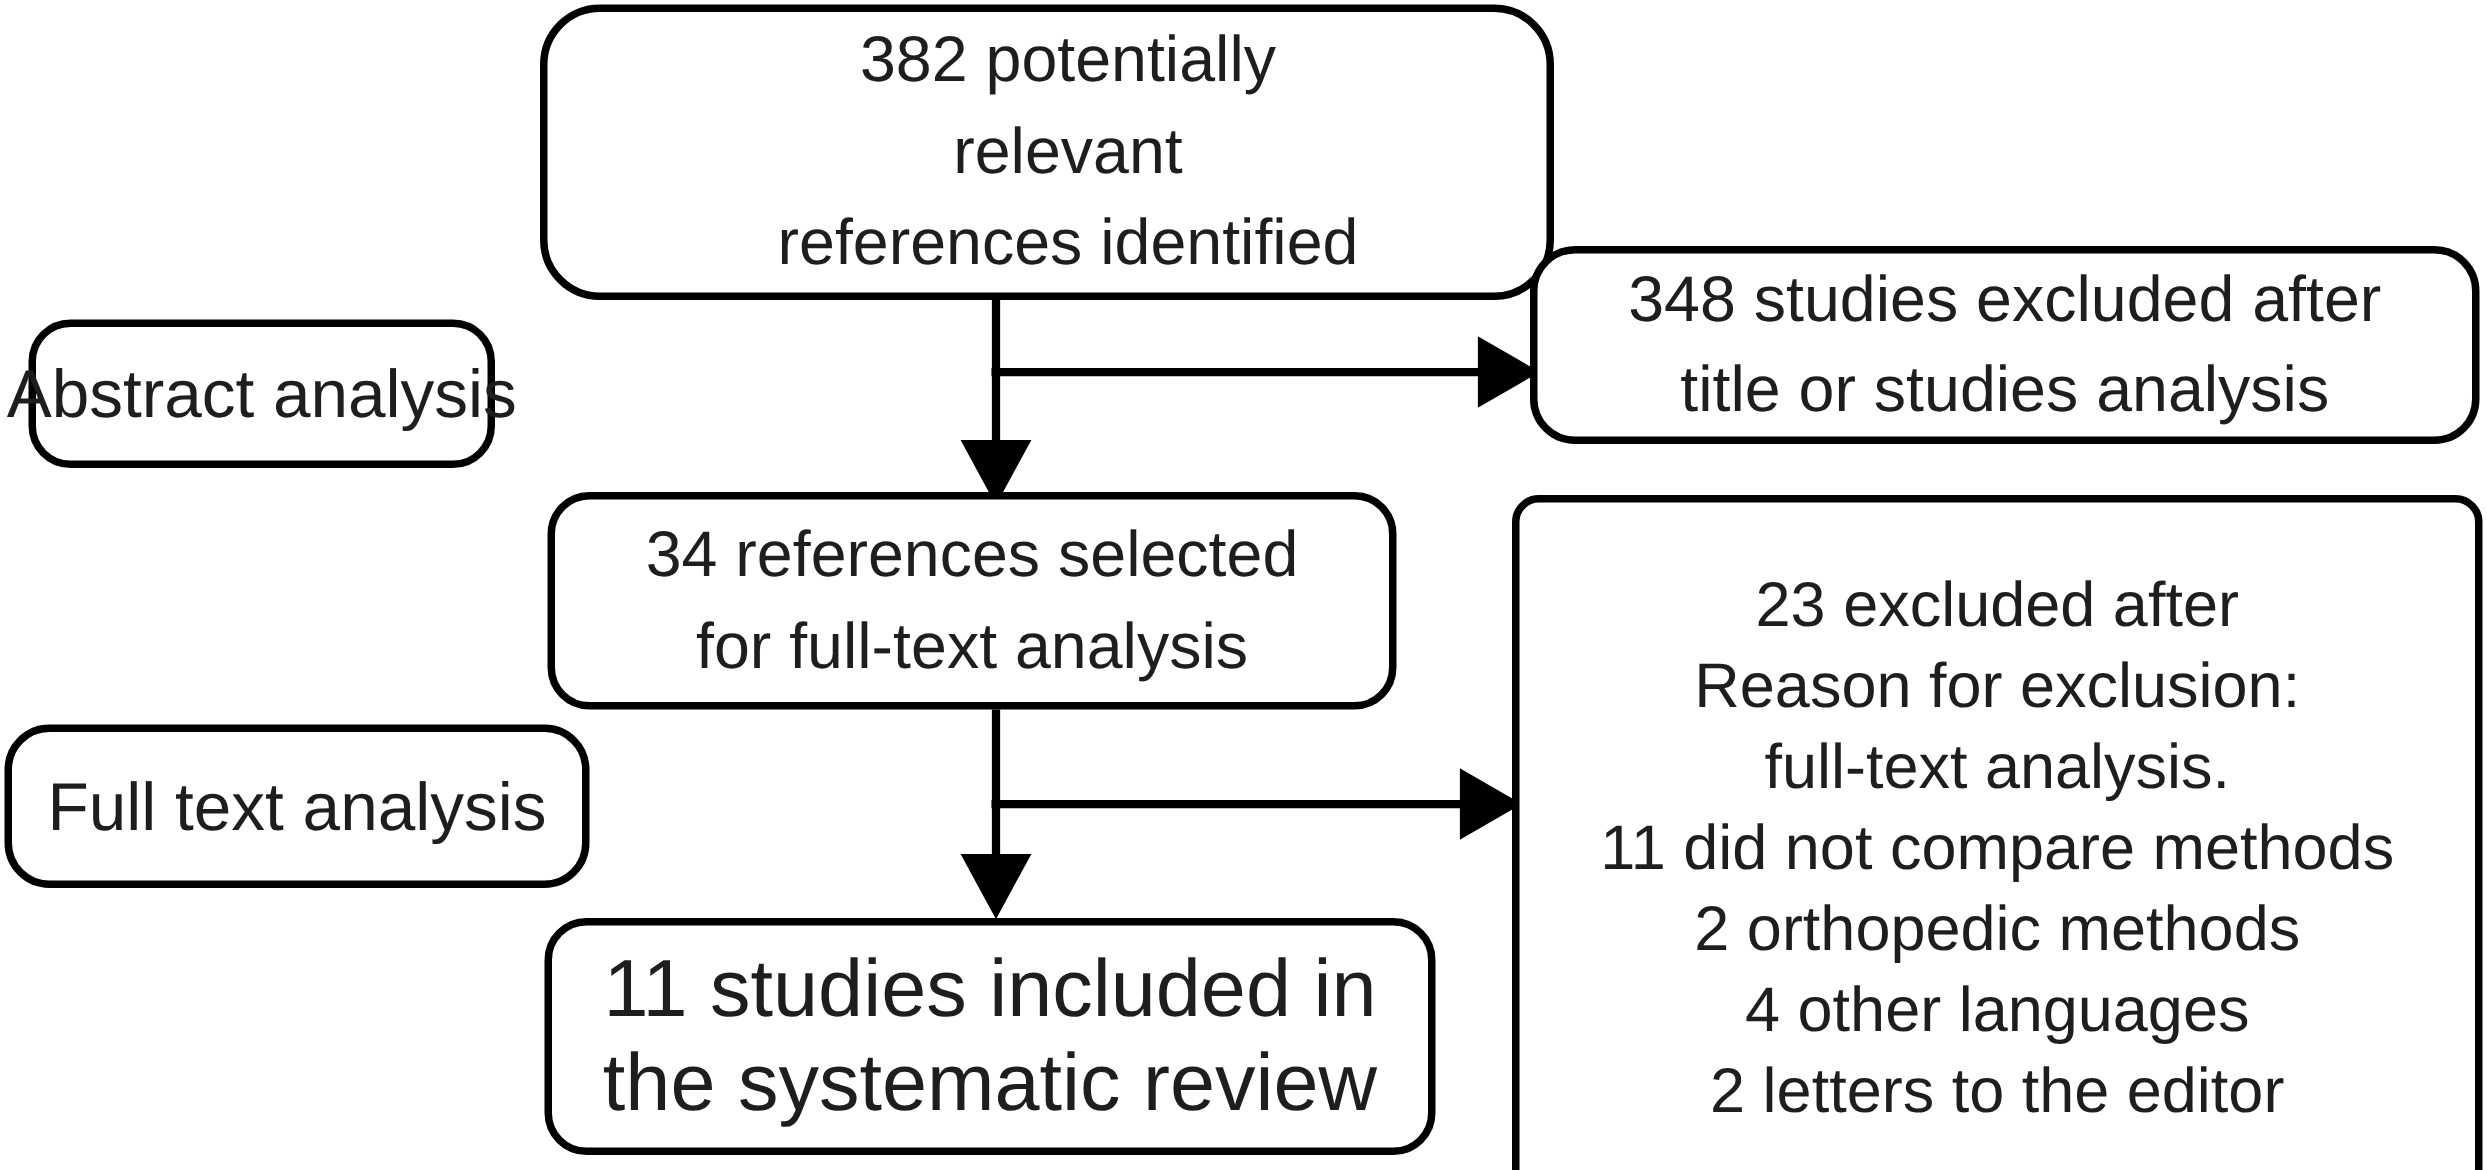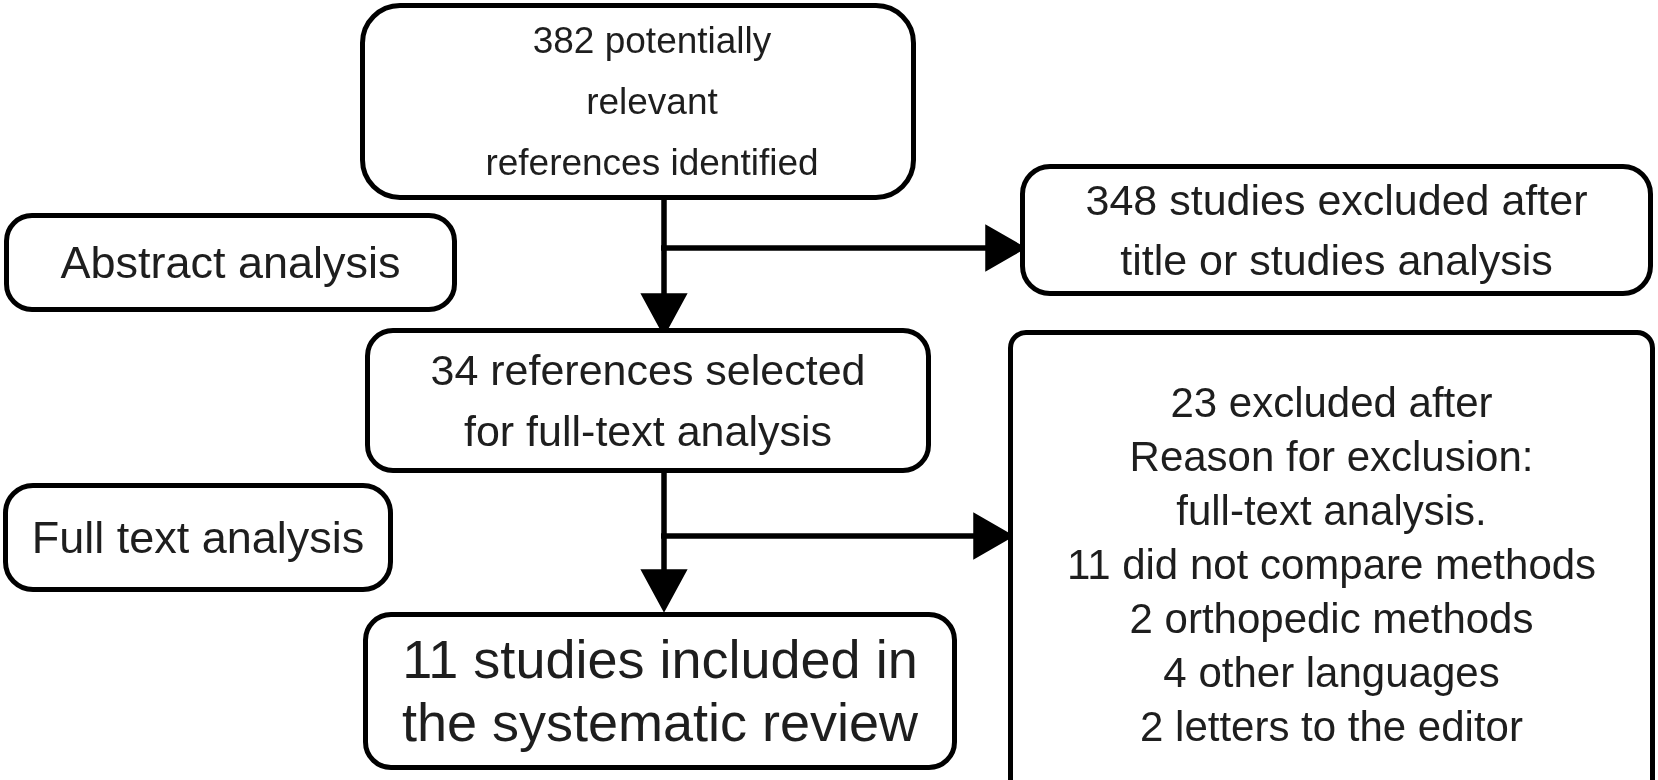--- a/index.html
+++ b/index.html
@@ -34,26 +34,26 @@
     color: var(--text);
     display: flex;
     flex-direction: column;
     align-items: center;
     justify-content: center;
     text-align: center;
   }
   .box .line { display: block; white-space: nowrap; }
 
   .box-identified {
-    left: 360px; top: 3px; width: 556px; height: 197px;
+    left: 360px; top: 3px; width: 676px; height: 197px;
     border-radius: 40px;
-    font-size: 37px; line-height: 61px; padding-left: 28px;
+    font-size: 43px; line-height: 61px; padding-left: 28px;
   }
   .box-abstract-stage {
-    left: 4px; top: 213px; width: 453px; height: 99px;
+    left: 19px; top: 213px; width: 311px; height: 99px;
     border-radius: 28px;
     font-size: 45px; line-height: 52px;
   }
   .box-excluded-abstract {
     left: 1020px; top: 164px; width: 633px; height: 132px;
     border-radius: 30px;
     font-size: 43px; line-height: 60px;
   }
   .box-selected {
     left: 365px; top: 328px; width: 566px; height: 145px;

